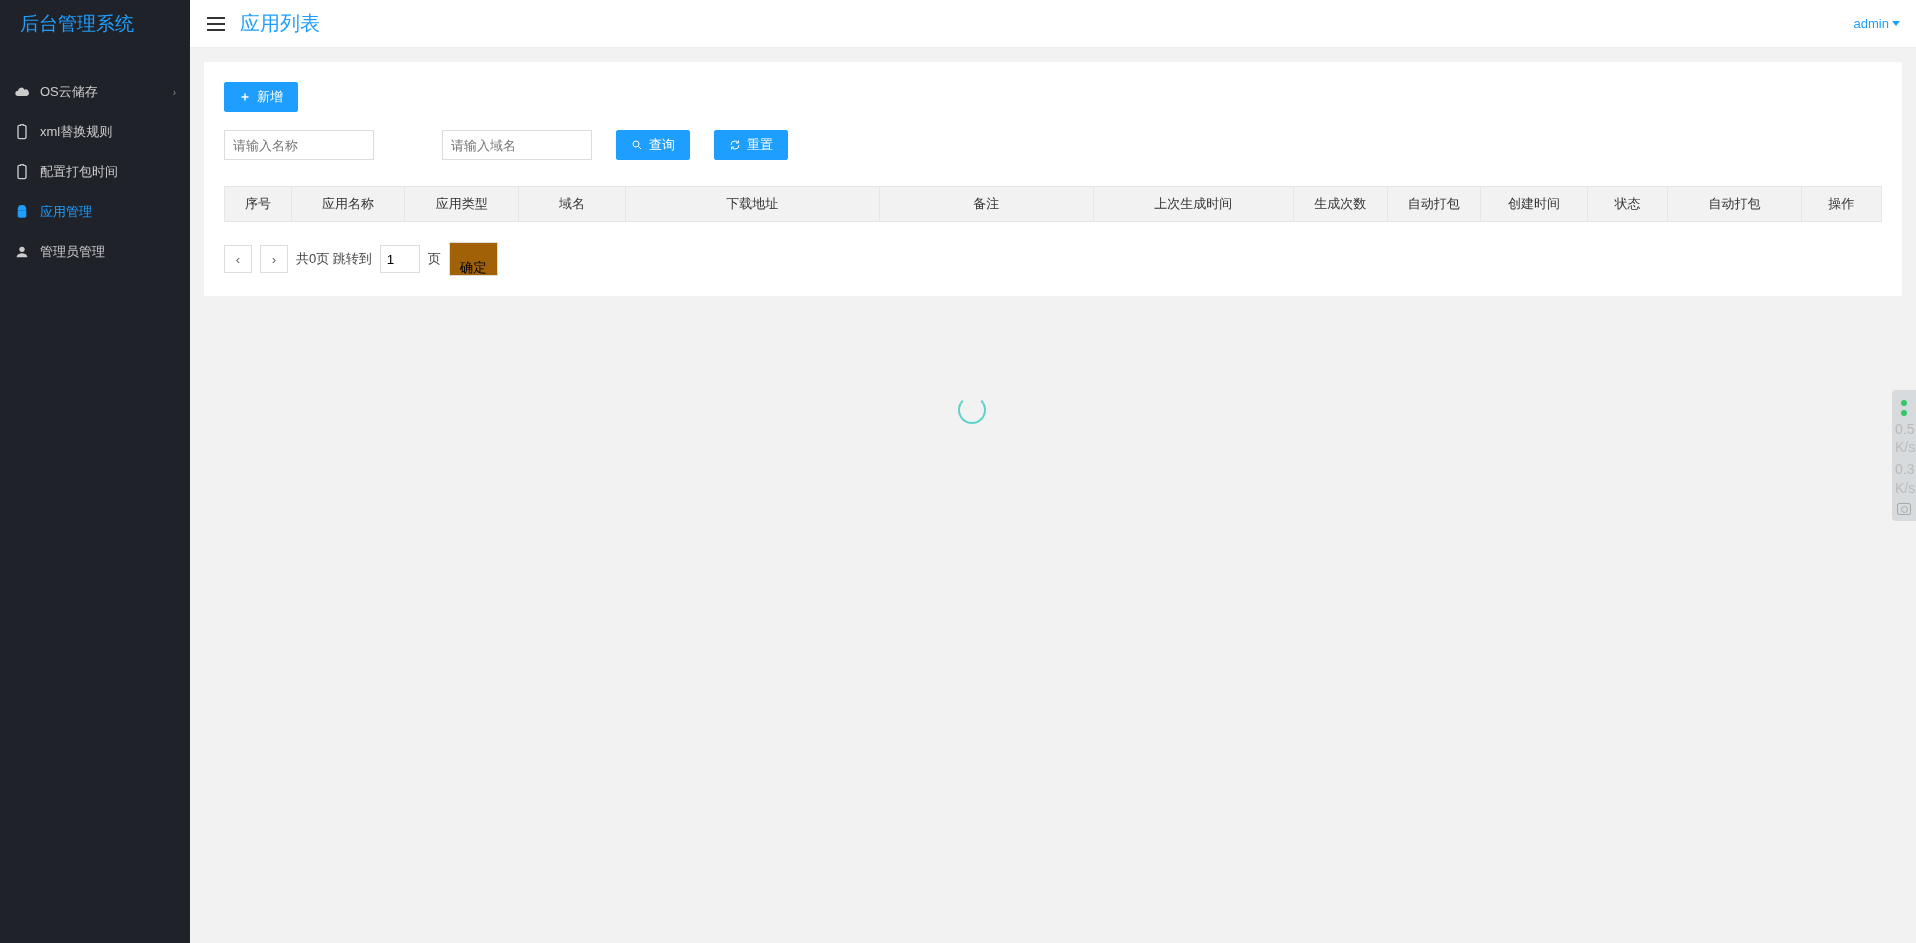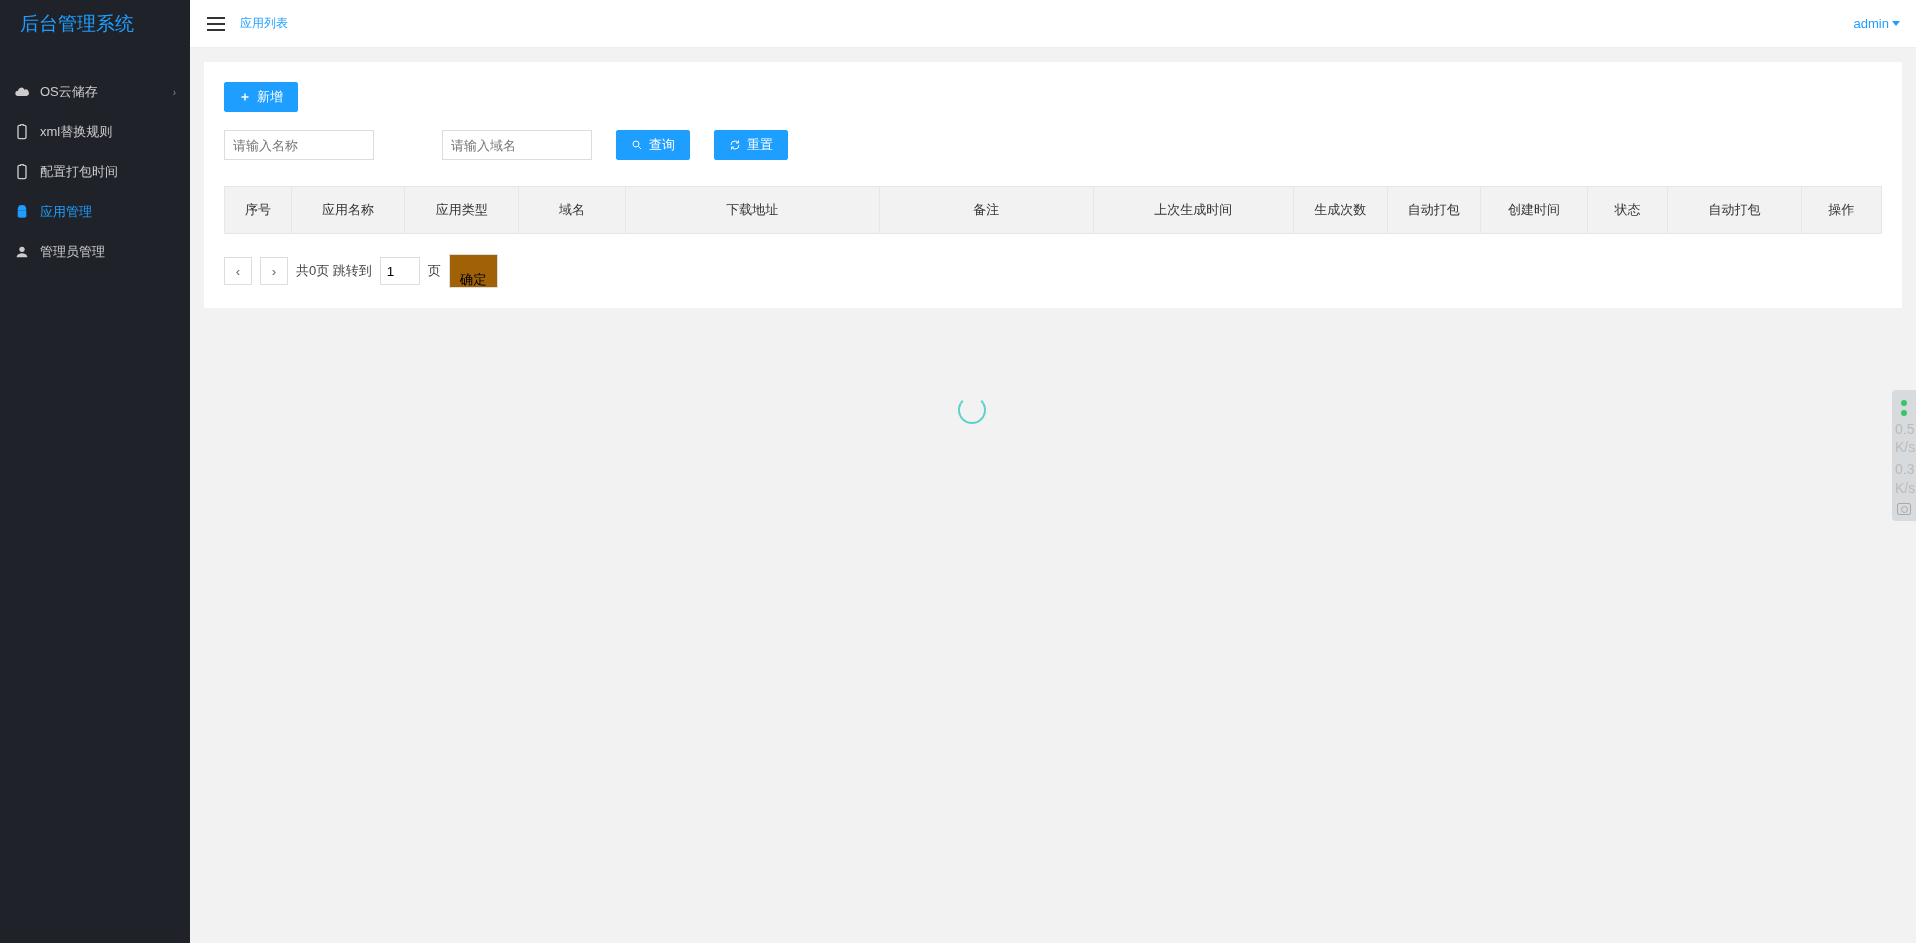--- a/index.html
+++ b/index.html
@@ -13,42 +13,42 @@
     .nav-item { display: flex; align-items: center; height: 40px; padding: 0 14px; cursor: pointer; color: #ccc; font-size: 13px; }
     .nav-item.active { color: #1e9fff; }
     .nav-icon { width: 16px; height: 16px; display: inline-flex; align-items: center; justify-content: center; margin-right: 10px; fill: currentColor; }
     .nav-label { flex: 1; }
     .nav-chevron { font-size: 10px; color: #888; }
 
     
     .main { flex: 1; display: flex; flex-direction: column; background: #f2f2f2; }
     .topbar { height: 48px; background: #fff; border-bottom: 1px solid #eee; display: flex; align-items: center; padding: 0 16px; }
     .hamburger { width: 20px; height: 20px; margin-right: 14px; cursor: pointer; display:flex; align-items:center; justify-content:center;}
-    .breadcrumb { color: #1e9fff; font-size: 12px; }
+    .breadcrumb { color: #1e9fff; font-size: 20px; }
     .spacer { flex: 1; }
     .user { color: #1e9fff; font-size: 13px; cursor: pointer; display:flex; align-items:center; gap:3px;}
     .caret-down { width:0;height:0;border-left:4px solid transparent;border-right:4px solid transparent;border-top:5px solid #1e9fff; }
 
     
     .content { padding: 14px; flex: 1; }
     .card { background: #fff; padding: 20px; }
 
     .btn { display: inline-flex; align-items: center; height: 30px; padding: 12px 14px; border: 1px solid #ddd; background: #fff; cursor: pointer; font-size: 13px; color: #444; border-radius: 2px; }
     .btn-primary { background: #1e9fff; border-color: #1e9fff; color: #fff; }
     .btn-icon { margin-right: 6px; display:inline-flex; align-items:center;}
     .btn-icon svg { width:12px; height:12px; fill:currentColor; }
 
     .toolbar-row { margin-bottom: 18px; }
     .filter-row { display:flex; gap:24px; align-items:center; margin-bottom: 26px; }
     .input { height: 30px; width: 150px; padding: 0 8px; border: 1px solid #ddd; background:#fff; font-size:13px; }
     .input.wide { width: 150px; }
 
     
     .tbl { width:100%; border-collapse: collapse; }
-    .tbl th { background: #f2f2f2; border: 1px solid #e6e6e6; padding: 14px 6px; font-weight: 400; font-size: 13px; color:#333; text-align:center; }
+    .tbl th { background: #f2f2f2; border: 1px solid #e6e6e6; padding: 8px 6px; font-weight: 400; font-size: 13px; color:#333; text-align:center; }
 
     
     .pager { margin-top: 20px; display:flex; align-items:center; gap:8px; font-size: 13px; color:#444; }
     .pg-btn { width: 28px; height: 28px; border:1px solid #ddd; background:#fff; display:inline-flex; align-items:center; justify-content:center; cursor:pointer; color:#666; }
     .pg-num { width:40px; height:28px; border:1px solid #ddd; padding:0 6px; text-align:left; }
     .pg-confirm { height:28px; padding:16px 10px; border:1px solid #ddd; background:#a16207; cursor:pointer; }
 
     
     .loading { position: absolute; left: 50%; top: 42%; width: 28px; height: 28px; border: 2px solid #5fd2c8; border-top-color: transparent; border-radius: 50%; }
 

